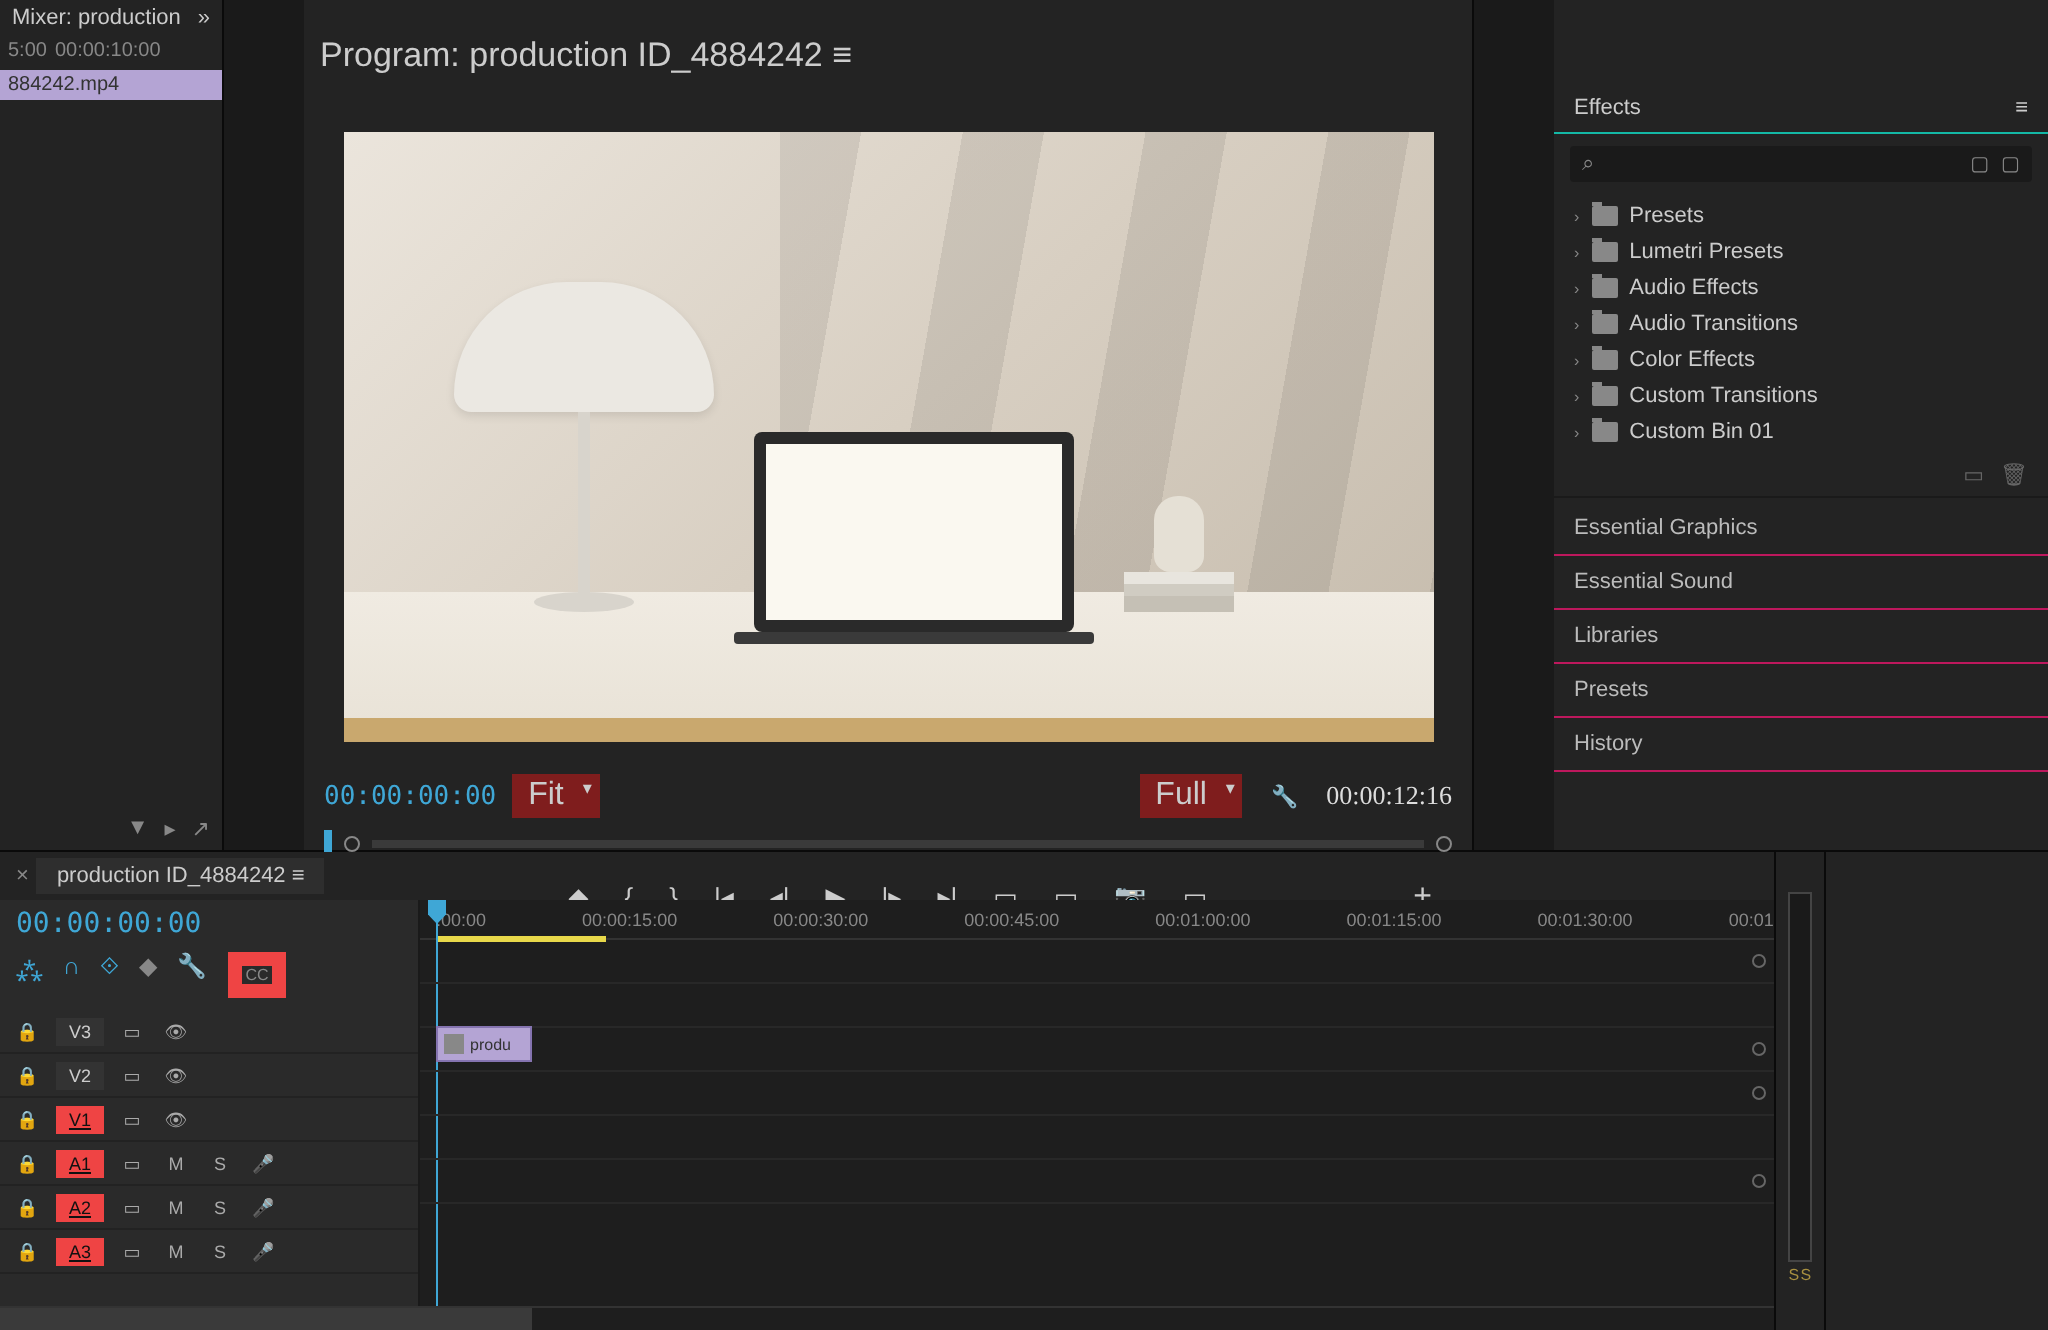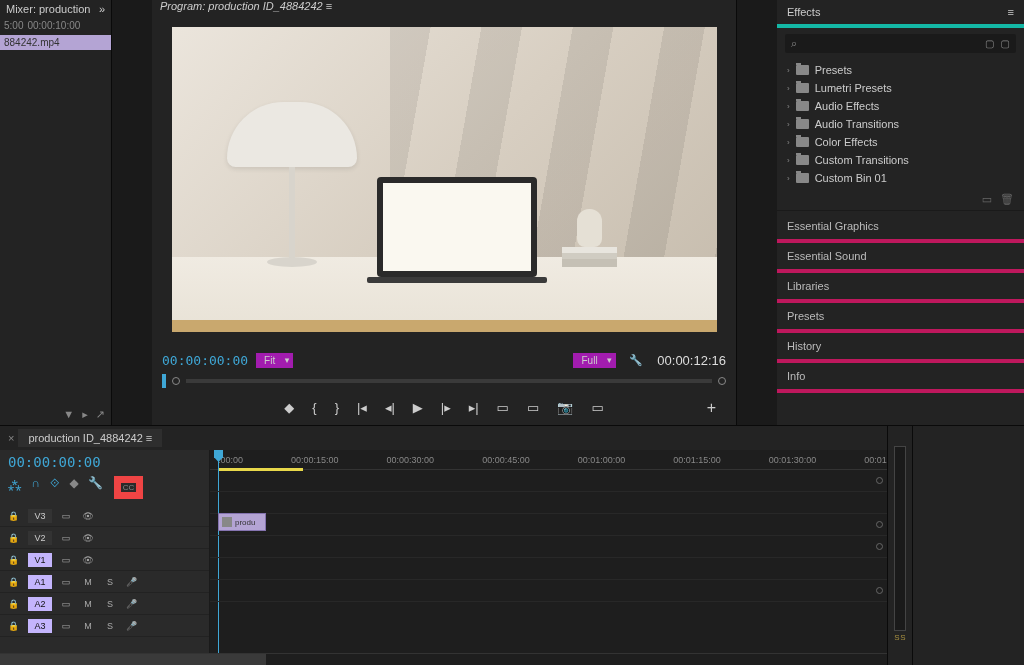--- a/index.html
+++ b/index.html
@@ -7,77 +7,77 @@
 
 
 .top-section { display: flex; height: 425px; gap: 40px; }
 .source-col { width: 112px; background: #232323; border-right: 1px solid #0a0a0a; position: relative; }
 .source-header { padding: 3px 6px; color: #ccc; font-size: 11px; display: flex; justify-content: space-between; }
 .source-ruler { display: flex; padding: 2px 4px; color: #888; font-size: 10px; }
 .source-clip { background: #b4a4d4; color: #333; padding: 2px 4px; font-size: 10px; margin: 2px 0; }
 .source-bottom-icons { position: absolute; bottom: 4px; right: 6px; display: flex; gap: 8px; color: #888; }
 
 .program-col { flex: 1; background: #232323; border-right: 1px solid #0a0a0a; display: flex; flex-direction: column; }
-.program-header { padding: 0 8px; color: #ccc; font-size: 11px; font-style: italic; }
+.program-header { padding: 18px 8px; color: #ccc; font-size: 17px; }
 .video-area { flex: 1; display: flex; align-items: center; justify-content: center; padding: 10px; }
 .video-frame { width: 545px; height: 305px; background: linear-gradient(135deg, #ebe5dc 0%, #d8cfc2 50%, #c5bbac 100%); position: relative; overflow: hidden; }
 .shadow-stripes { position: absolute; top: 0; right: 0; width: 60%; height: 100%; background: repeating-linear-gradient(100deg, rgba(0,0,0,0.08) 0px, rgba(0,0,0,0.08) 40px, transparent 40px, transparent 90px); }
 .desk { position: absolute; bottom: 0; width: 100%; height: 75px; background: linear-gradient(180deg, #f0ebe2 0%, #e8e2d6 100%); }
 .desk-edge { position: absolute; bottom: 0; width: 100%; height: 12px; background: #c9a86e; }
 .lamp-shade { position: absolute; left: 55px; top: 75px; width: 130px; height: 65px; background: #ebe8e2; border-radius: 65px 65px 10px 10px; box-shadow: 0 2px 5px rgba(0,0,0,0.1); }
 .lamp-stem { position: absolute; left: 117px; top: 140px; width: 6px; height: 95px; background: #d8d4cc; }
 .lamp-base { position: absolute; left: 95px; top: 230px; width: 50px; height: 10px; background: #d8d4cc; border-radius: 50%; }
 .laptop-screen { position: absolute; left: 205px; top: 150px; width: 160px; height: 100px; background: #2a2a2a; border-radius: 4px; padding: 6px; }
 .laptop-display { width: 100%; height: 100%; background: #faf8f0; }
 .laptop-base { position: absolute; left: 195px; top: 250px; width: 180px; height: 6px; background: #3a3a3a; border-radius: 2px; }
 .books { position: absolute; left: 390px; top: 220px; width: 55px; height: 20px; background: linear-gradient(180deg, #e8e5de 0%, #e8e5de 6px, #d0ccc2 6px, #d0ccc2 12px, #c5c0b5 12px); }
 .vase-obj { position: absolute; left: 405px; top: 182px; width: 25px; height: 38px; background: #e5e0d5; border-radius: 12px 12px 8px 8px; }
 
 .program-controls { padding: 6px 10px; }
 .tc-row { display: flex; align-items: center; gap: 8px; margin-bottom: 6px; }
 .tc-blue { color: #3fa7d6; font-size: 13px; font-family: monospace; }
-.tc-right { color: #ddd; font-size: 13px; font-family: Liberation Sans, sans-serif; margin-left: auto; }
-.dropdown { background: #a21caf; color: #ccc; padding: 2px 18px 2px 8px; font-size: 10px; position: relative; border: none; }
+.tc-right { color: #ddd; font-size: 13px; font-family: Liberation Serif, serif; margin-left: auto; }
+.dropdown { background: #7f1d1d; color: #ccc; padding: 2px 18px 2px 8px; font-size: 16px; position: relative; border: none; }
 .dropdown::after { content: '▾'; position: absolute; right: 4px; font-size: 9px; }
 .wrench { color: #ccc; margin: 0 6px; }
 .scrubber { display: flex; align-items: center; gap: 6px; margin: 4px 0 8px; }
 .playhead-marker { width: 4px; height: 14px; background: #3fa7d6; }
 .scrub-track { flex: 1; height: 4px; background: #3a3a3a; position: relative; }
 .scrub-end { width: 8px; height: 8px; border: 1px solid #888; border-radius: 50%; }
 .transport { display: flex; align-items: center; justify-content: center; gap: 18px; padding: 4px; position: relative; }
 .transport-btn { color: #ccc; cursor: pointer; font-size: 13px; }
 .add-btn { position: absolute; right: 10px; color: #ccc; font-size: 16px; }
 
 .effects-col { width: 247px; background: #232323; display: flex; flex-direction: column; }
-.effects-header { padding: 6px 10px; color: #ccc; display: flex; justify-content: space-between; border-bottom: 4px solid #14b8a6; }
+.effects-header { padding: 6px 10px; color: #ccc; display: flex; justify-content: space-between; border-bottom: 1px solid #14b8a6; margin-top: 42px; }
 .effects-search { margin: 6px 8px; background: #1a1a1a; padding: 3px 6px; display: flex; align-items: center; border-radius: 2px; }
 .effects-search input { background: transparent; border: none; color: #ccc; flex: 1; font-size: 11px; outline: none; }
 .search-icons { display: flex; gap: 6px; color: #888; font-size: 10px; }
 .effects-tree { padding: 2px 0; }
 .tree-item { padding: 3px 10px; display: flex; align-items: center; gap: 6px; color: #ccc; cursor: pointer; }
 .chevron { font-size: 8px; color: #888; }
 .folder-icon { width: 13px; height: 10px; background: #888; border-radius: 1px; position: relative; }
 .folder-icon::before { content: ''; position: absolute; top: -2px; left: 0; width: 5px; height: 2px; background: #888; }
 .tree-footer { padding: 4px 10px; display: flex; justify-content: flex-end; gap: 8px; color: #666; border-bottom: 1px solid #1a1a1a; margin-bottom: 2px; }
-.panel-tab { padding: 7px 10px; color: #bbb; border-bottom: 4px solid #be185d; cursor: pointer; }
+.panel-tab { padding: 7px 10px; color: #bbb; border-bottom: 1px solid #be185d; cursor: pointer; }
 
 
 .timeline-section { display: flex; height: 240px; border-top: 1px solid #0a0a0a; }
 .timeline-main { flex: 1; background: #232323; display: flex; flex-direction: column; border-right: 1px solid #0a0a0a; }
 .seq-tab-bar { padding: 3px 8px; display: flex; align-items: center; gap: 4px; }
 .seq-tab { background: #2e2e2e; padding: 3px 10px; color: #ccc; font-size: 11px; }
 .timeline-body { flex: 1; display: flex; }
 .track-headers { width: 210px; background: #2a2a2a; border-right: 1px solid #1a1a1a; }
 .tc-display { color: #3fa7d6; font-size: 14px; font-family: monospace; padding: 4px 8px; }
 .tool-row { display: flex; gap: 10px; padding: 2px 8px 6px; color: #3fa7d6; font-size: 12px; }
 .tool-row .gray { color: #888; }
 .track-row { display: flex; align-items: center; height: 22px; padding: 0 6px; gap: 6px; border-bottom: 1px solid #222; }
 .track-btn { width: 16px; height: 14px; display: flex; align-items: center; justify-content: center; color: #aaa; font-size: 9px; cursor: pointer; }
 .track-label { width: 24px; height: 14px; background: #333; color: #ccc; font-size: 9px; display: flex; align-items: center; justify-content: center; }
-.track-label.active { background: #c4b5fd; color: #111; }
+.track-label.active { background: #ef4444; color: #111; text-decoration: underline; }
 .track-content { flex: 1; background: #1e1e1e; position: relative; overflow: hidden; }
 .time-ruler { height: 20px; display: flex; color: #888; font-size: 9px; position: relative; padding-left: 8px; gap: 48px; border-bottom: 1px solid #333; align-items: center; }
 .playhead-line { position: absolute; left: 8px; top: 0; bottom: 0; width: 1px; background: #3fa7d6; }
 .playhead-top { position: absolute; left: 4px; top: 0; width: 9px; height: 12px; background: #3fa7d6; clip-path: polygon(0 0, 100% 0, 100% 60%, 50% 100%, 0 60%); }
 .yellow-bar { position: absolute; left: 8px; top: 18px; width: 85px; height: 3px; background: #e8d84a; }
 .clip-v2 { position: absolute; left: 8px; top: 63px; width: 48px; height: 18px; background: #b4a4d4; border: 1px solid #8574b0; display: flex; align-items: center; padding: 0 3px; gap: 3px; font-size: 8px; color: #333; }
 .tiny-thumb { width: 10px; height: 10px; background: #888; }
 .content-row { height: 22px; border-bottom: 1px solid #282828; position: relative; }
 .row-marker { position: absolute; right: 4px; top: 7px; width: 7px; height: 7px; border: 1px solid #666; border-radius: 50%; }
 .scroll-bar { height: 12px; background: #1e1e1e; border-top: 1px solid #333; position: relative; }
@@ -214,21 +214,20 @@
     </div>
     <div class="tree-footer">
       <span>▭</span>
       <span>🗑</span>
     </div>
     <div class="panel-tab">Essential Graphics</div>
     <div class="panel-tab">Essential Sound</div>
     <div class="panel-tab">Libraries</div>
     <div class="panel-tab">Presets</div>
     <div class="panel-tab">History</div>
-    <div class="panel-tab">Info</div>
   </div>
 </div>
 
 <div class="timeline-section">
   <div class="timeline-main">
     <div class="seq-tab-bar">
       <span style="color:#888">×</span>
       <span class="seq-tab">production ID_4884242  ≡</span>
     </div>
     <div class="timeline-body">

